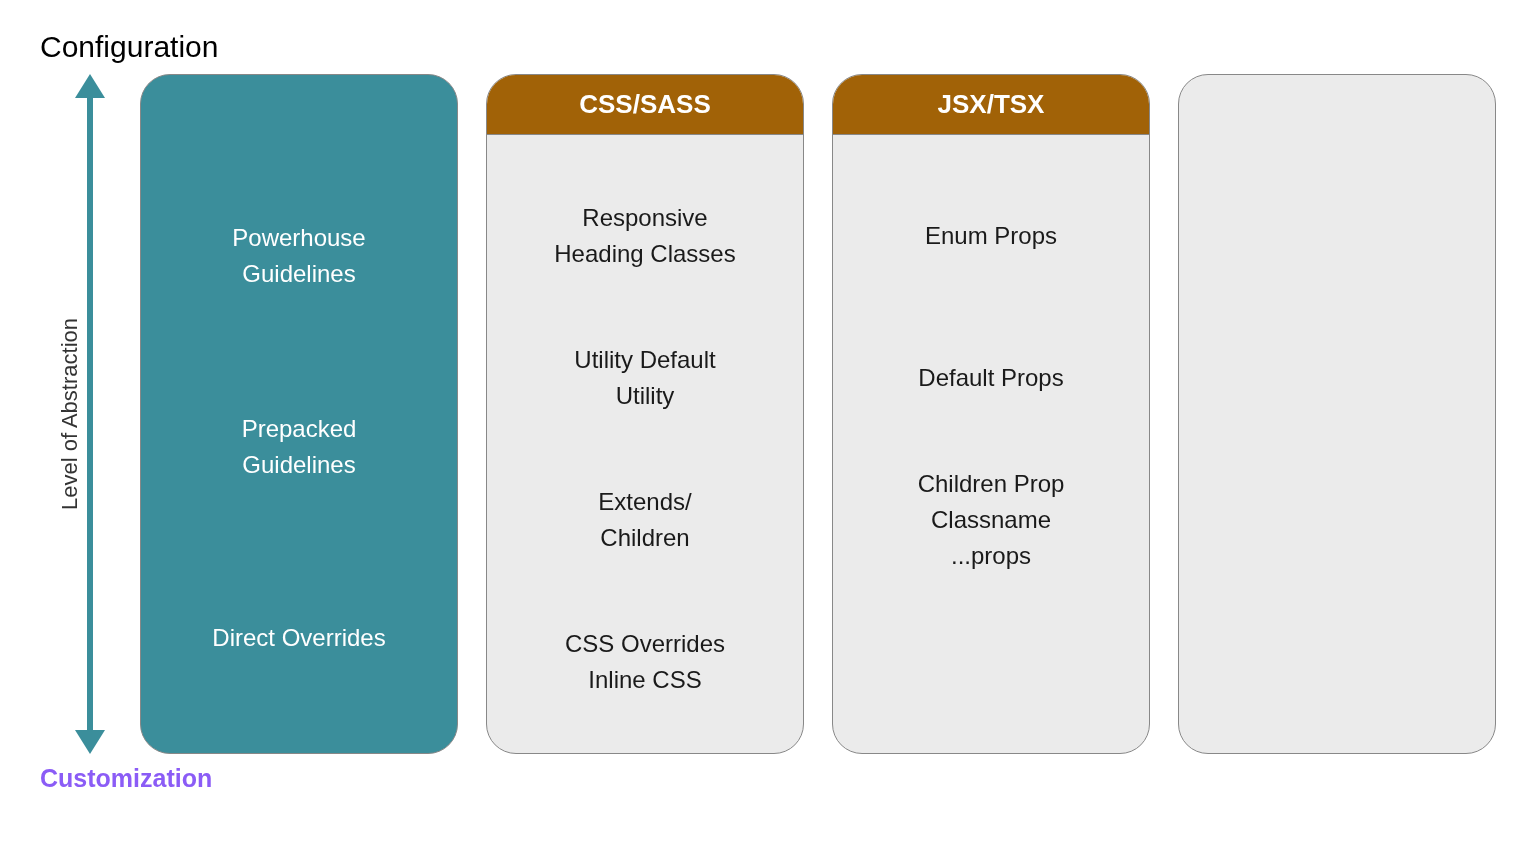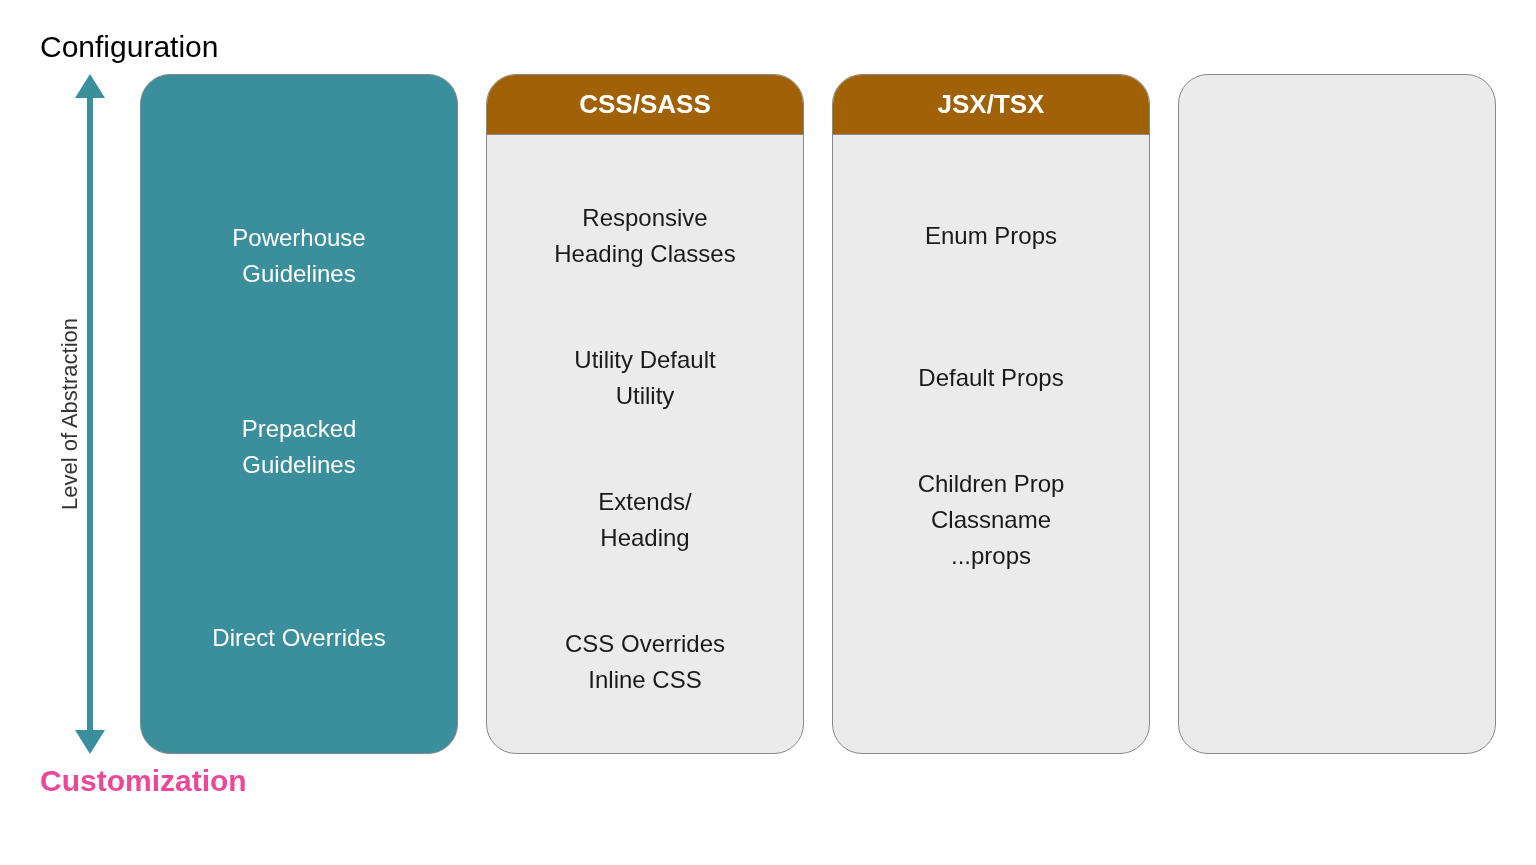--- a/index.html
+++ b/index.html
@@ -18,23 +18,23 @@
     
     .top-label {
       font-size: 30px;
       font-weight: normal;
       color: #000;
       margin-bottom: 10px;
       margin-left: 0;
     }
     
     .bottom-label {
-      font-size: 30px;
+      font-size: 25px;
       font-weight: bold;
-      color: #ec4899;
+      color: #8b5cf6;
       margin-top: 10px;
       margin-left: 0;
     }
     
     .main-container {
       display: flex;
       align-items: stretch;
       gap: 0;
     }
     
@@ -207,21 +207,21 @@
         <div class="row-cell">
           <span class="cell-line">Responsive</span>
           <span class="cell-line">Heading Classes</span>
         </div>
         <div class="row-cell">
           <span class="cell-line">Utility Default</span>
           <span class="cell-line">Utility</span>
         </div>
         <div class="row-cell">
           <span class="cell-line">Extends/</span>
-          <span class="cell-line">Heading</span>
+          <span class="cell-line">Children</span>
         </div>
         <div class="row-cell">
           <span class="cell-line">CSS Overrides</span>
           <span class="cell-line">Inline CSS</span>
         </div>
       </div>
     </div>
 
     <div class="column column-regular">
       <div class="column-header">JSX/TSX</div>

